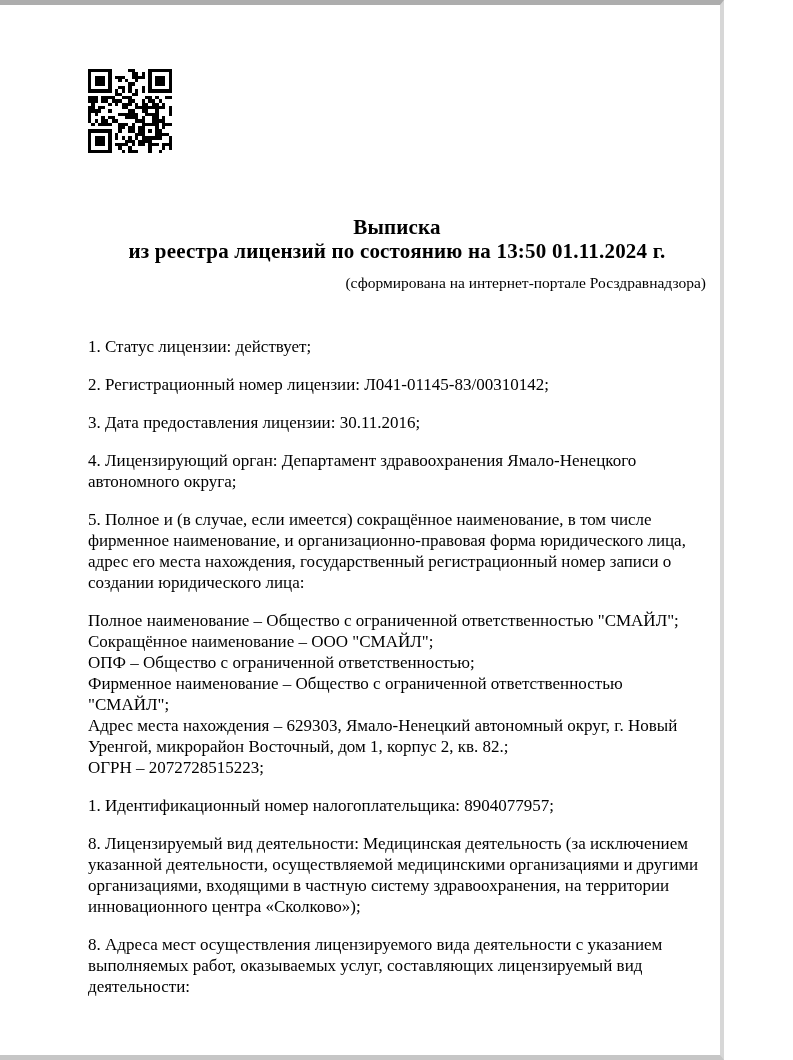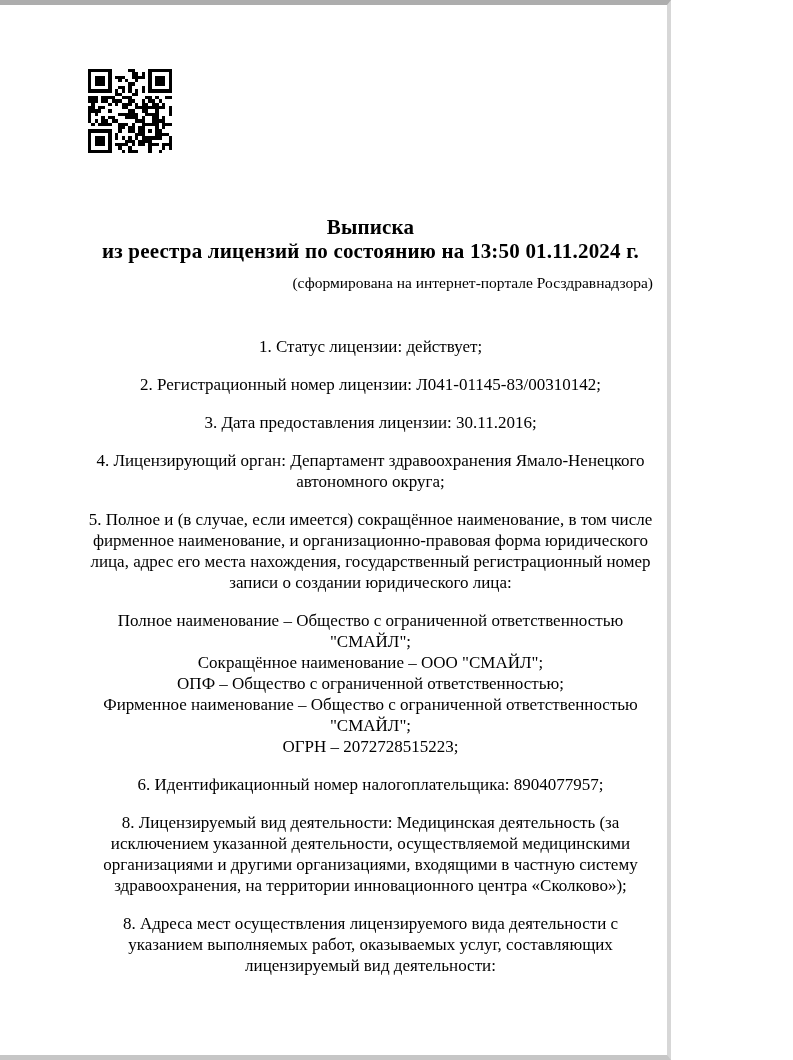--- a/index.html
+++ b/index.html
@@ -9,21 +9,21 @@
   body {
     width: 793px;
     height: 1060px;
     background: #ffffff;
     font-family: "Liberation Serif", serif;
     color: #000000;
     overflow: hidden;
   }
   * { box-sizing: border-box; }
   .page {
-    width: 671px;
+    width: 724px;
     height: 1060px;
     background: #ffffff;
     border-top: 5px solid #adadad;
     border-right: 4px solid #d7d7d7;
     border-bottom: 5px solid #c6c6c6;
     overflow: hidden;
   }
   .content {
     margin-left: 88px;
     margin-right: 14px; 
@@ -46,21 +46,20 @@
   .note {
     margin-top: 11px;
     text-align: right;
     font-size: 15.5px;
     line-height: 18px;
   }
   .body-text {
     margin-top: 44px;
     font-size: 17px;
     line-height: 21px;
-    text-align: center;
   }
   .para {
     margin: 0 0 17px 0;
   }
   .para:last-child { margin-bottom: 7px; }
 </style>
 </head>
 <body>
 
 <div class="page">
@@ -399,21 +398,22 @@
       <div class="para">1. Статус лицензии: действует;</div>
       <div class="para">2. Регистрационный номер лицензии: Л041-01145-83/00310142;</div>
       <div class="para">3. Дата предоставления лицензии: 30.11.2016;</div>
       <div class="para">4. Лицензирующий орган: Департамент здравоохранения Ямало-Ненецкого автономного округа;</div>
       <div class="para">5. Полное и (в случае, если имеется) сокращённое наименование, в том числе фирменное наименование, и организационно-правовая форма юридического лица, адрес его места нахождения, государственный регистрационный номер записи о создании юридического лица:</div>
       <div class="para">
         <div>Полное наименование – Общество с ограниченной ответственностью "СМАЙЛ";</div>
         <div>Сокращённое наименование – ООО "СМАЙЛ";</div>
         <div>ОПФ – Общество с ограниченной ответственностью;</div>
         <div>Фирменное наименование – Общество с ограниченной ответственностью "СМАЙЛ";</div>
+        <div>Адрес места нахождения – 629303, Ямало-Ненецкий автономный округ, г. Новый Уренгой, микрорайон Восточный, дом 1, корпус 2, кв. 82.;</div>
         <div>ОГРН – 2072728515223;</div>
       </div>
-      <div class="para">6. Идентификационный номер налогоплательщика: 8904077957;</div>
+      <div class="para">1. Идентификационный номер налогоплательщика: 8904077957;</div>
       <div class="para">8. Лицензируемый вид деятельности: Медицинская деятельность (за исключением указанной деятельности, осуществляемой медицинскими организациями и другими организациями, входящими в частную систему здравоохранения, на территории инновационного центра «Сколково»);</div>
       <div class="para">8. Адреса мест осуществления лицензируемого вида деятельности с указанием выполняемых работ, оказываемых услуг, составляющих лицензируемый вид деятельности:</div>
     </div>
 
   </div>
 </div>
 
 </body></html>

